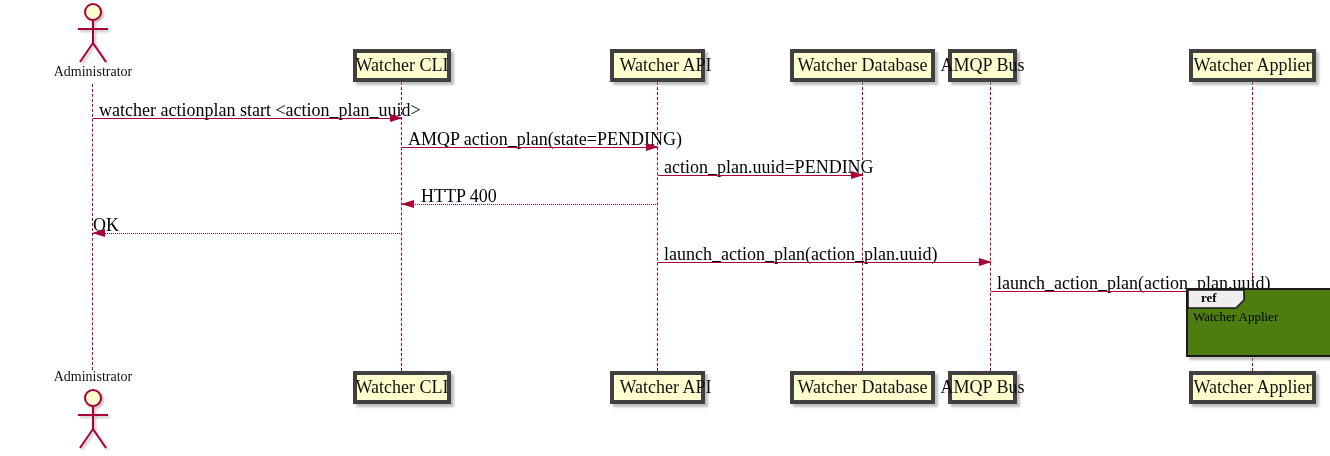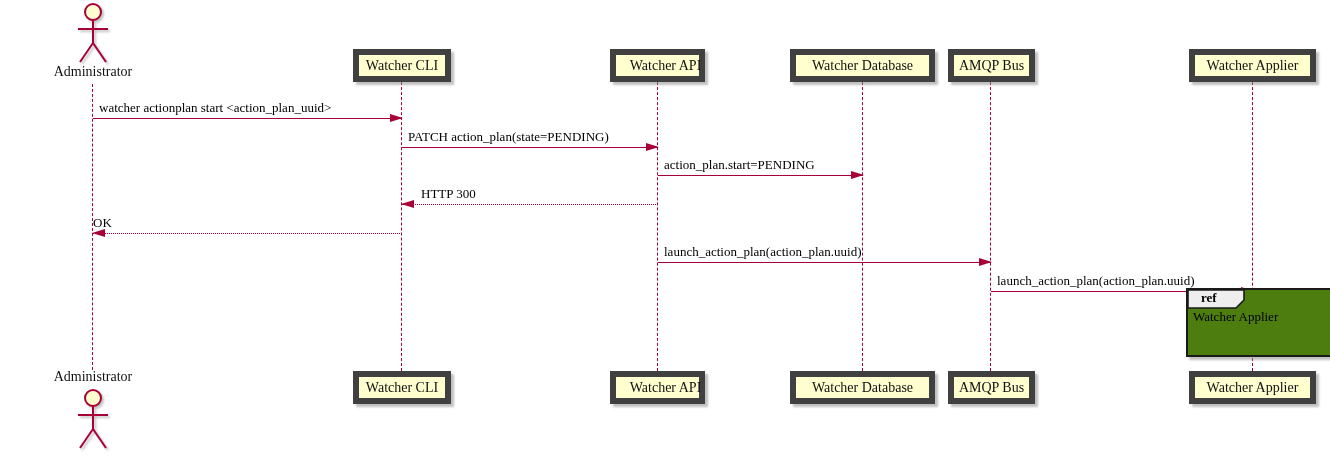--- a/index.html
+++ b/index.html
@@ -11,31 +11,31 @@
   .lifeline{position:absolute;width:0;border-left:1px dashed #A80036;top:82px;height:289px;z-index:1;}
   .ll-admin{left:56px;top:84px;height:286px;}
   .ll-cli{left:365px;}
   .ll-api{left:621px;}
   .ll-db{left:826px;}
   .ll-amqp{left:954px;}
   .ll-applier{left:1216px;}
   
   .pbox{
     position:absolute;height:33px;box-sizing:border-box;
-    background:#FEFECE;border:6px solid #404040;
+    background:#FEFECE;border:4px solid #404040;
     display:flex;align-items:center;justify-content:center;
-    font-size:14px;white-space:nowrap;z-index:3;
+    font-size:18px;white-space:nowrap;z-index:3;
     box-shadow:3px 3px 2px rgba(140,140,140,0.55);
   }
   .row-top{top:49px;}
   .row-bottom{top:371px;}
   .p-cli{left:317px;width:98px;}
   .p-api{left:574px;width:95px;padding-left:16px;}
   .p-db{left:754px;width:145px;}
-  .p-amqp{left:912px;width:87px;}
+  .p-amqp{left:912px;width:69px;}
   .p-applier{left:1153px;width:127px;}
   
   .actor-figure{position:absolute;left:34px;width:46px;height:64px;z-index:3;
     filter:drop-shadow(2.5px 2.5px 1px rgba(140,140,140,0.55));}
   .actor-top{top:2px;}
   .actor-bottom{top:386px;}
   .actor-label{position:absolute;left:-10px;width:134px;text-align:center;
     font-size:14px;white-space:nowrap;z-index:3;}
   .actor-label-top{top:64px;}
   .actor-label-bottom{top:369px;}
@@ -44,21 +44,21 @@
   .msg-solid{border-top:1px solid #A80036;}
   .msg-dotted{border-top:1px dotted #A80036;}
   .msg-line.to-right::after{
     content:'';position:absolute;right:-1px;top:-5px;width:0;height:0;
     border-left:13px solid #A80036;border-top:4.5px solid transparent;border-bottom:4.5px solid transparent;
   }
   .msg-line.to-left::after{
     content:'';position:absolute;left:-1px;top:-5px;width:0;height:0;
     border-right:13px solid #A80036;border-top:4.5px solid transparent;border-bottom:4.5px solid transparent;
   }
-  .msg-label{position:absolute;font-size:13px;white-space:nowrap;z-index:2;color:#000;}
+  .msg-label{position:absolute;font-size:18px;white-space:nowrap;z-index:2;color:#000;}
   .m0-line{left:57px;width:309px;top:118px;}
   .m1-line{left:366px;width:256px;top:147px;}
   .m2-line{left:622px;width:205px;top:175px;}
   .m3-line{left:366px;width:256px;top:204px;}
   .m4-line{left:57px;width:309px;top:233px;}
   .m5-line{left:622px;width:333px;top:262px;}
   .m6-line{left:955px;width:262px;top:291px;}
   .m0-label{left:63px;top:100px;}
   .m1-label{left:372px;top:129px;}
   .m2-label{left:628px;top:157px;}
@@ -101,27 +101,27 @@
 
   <div class="pbox row-top p-cli">Watcher CLI</div>
   <div class="pbox row-top p-api">Watcher API</div>
   <div class="pbox row-top p-db">Watcher Database</div>
   <div class="pbox row-top p-amqp">AMQP Bus</div>
   <div class="pbox row-top p-applier">Watcher Applier</div>
 
   <div class="msg-label m0-label">watcher actionplan start &lt;action_plan_uuid&gt;</div>
   <div class="msg-line msg-solid to-right m0-line"></div>
 
-  <div class="msg-label m1-label">PATCH action_plan(state=PENDING)</div>
+  <div class="msg-label m1-label">AMQP action_plan(state=PENDING)</div>
   <div class="msg-line msg-solid to-right m1-line"></div>
 
-  <div class="msg-label m2-label">action_plan.start=PENDING</div>
+  <div class="msg-label m2-label">action_plan.uuid=PENDING</div>
   <div class="msg-line msg-solid to-right m2-line"></div>
 
-  <div class="msg-label m3-label">HTTP 300</div>
+  <div class="msg-label m3-label">HTTP 400</div>
   <div class="msg-line msg-dotted to-left m3-line"></div>
 
   <div class="msg-label m4-label">OK</div>
   <div class="msg-line msg-dotted to-left m4-line"></div>
 
   <div class="msg-label m5-label">launch_action_plan(action_plan.uuid)</div>
   <div class="msg-line msg-solid to-right m5-line"></div>
 
   <div class="msg-label m6-label">launch_action_plan(action_plan.uuid)</div>
   <div class="msg-line msg-solid to-right m6-line"></div>

